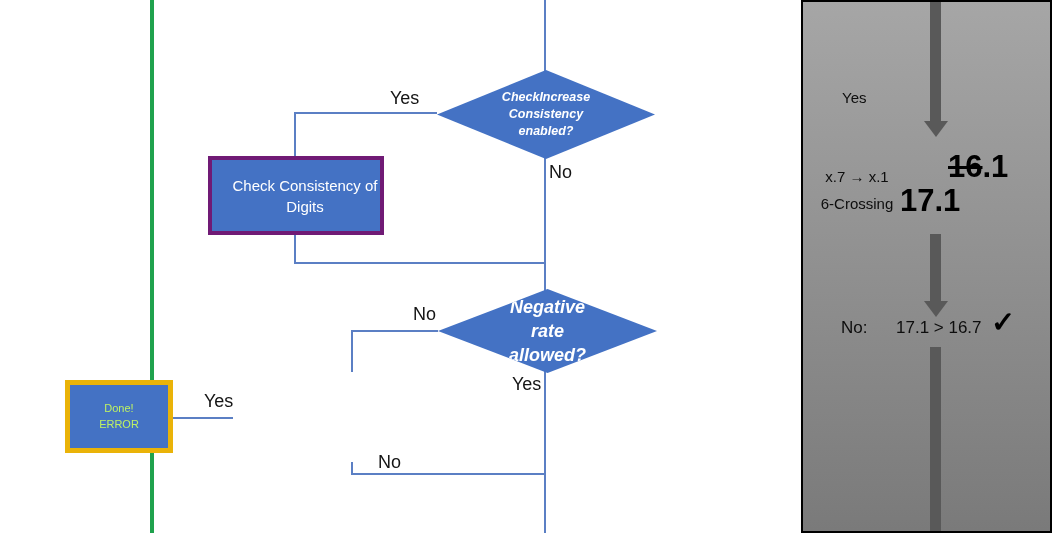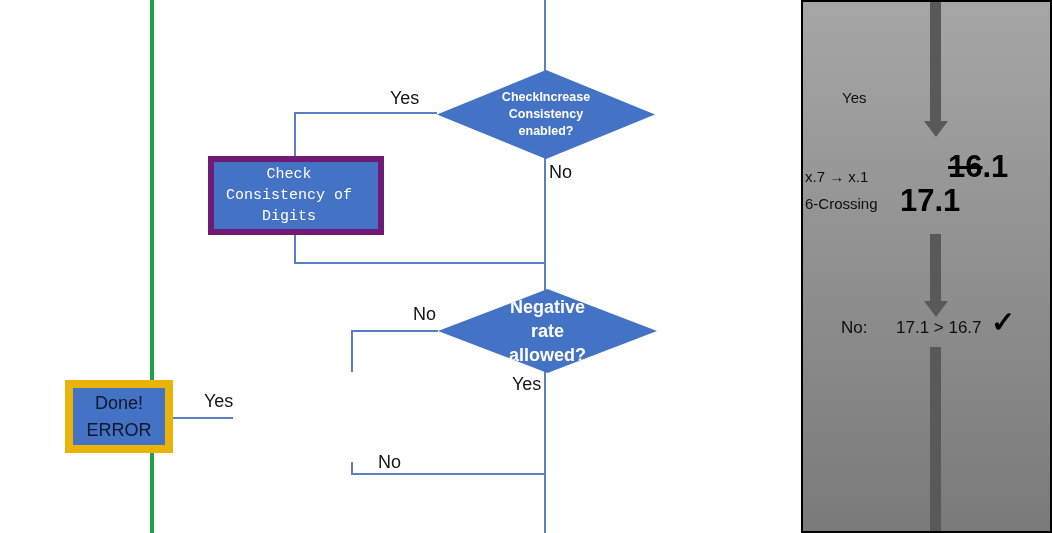--- a/index.html
+++ b/index.html
@@ -9,47 +9,47 @@
   }
   
   .green-line { position:absolute; left:150px; top:0; width:4px; height:533px; background:#1FA24D; z-index:1; }
   .line { position:absolute; background:#5B7FC4; z-index:2; }
   .diamond {
     position:absolute; background:#4472C4;
     clip-path:polygon(50% 0,100% 50%,50% 100%,0 50%);
     display:flex; align-items:center; justify-content:center; text-align:center;
     color:#fff; font-weight:600; z-index:3;
   }
-  .diamond .txt { line-height:1.35; }
+  .diamond .txt { line-height:1.35;font-style:italic; }
   .node-rect {
-    position:absolute; background:#4472C4; border:6px solid #701a75; box-sizing:border-box;
-    display:flex; align-items:center; justify-content:flex-start; text-align:center;
-    color:#fff; font-size:15px; z-index:3; line-height:1.4;font-family:Liberation Mono, monospace;
+    position:absolute; background:#4472C4; border:4px solid #701a75; box-sizing:border-box;
+    display:flex; align-items:center; justify-content:flex-end; text-align:center;
+    color:#fff; font-size:15px; z-index:3; line-height:1.4;
   }
   .done-box {
     position:absolute; left:65px; top:380px; width:108px; height:73px;
-    background:#4472C4; border:8px solid #eab308; box-sizing:border-box;
+    background:#4472C4; border:5px solid #eab308; box-sizing:border-box;
     display:flex; align-items:center; justify-content:center; text-align:center;
-    color:#0f172a; font-size:18px; line-height:1.45; z-index:4;
+    color:#bef264; font-size:11px; line-height:1.45; z-index:4;
   }
   .edge-lbl { position:absolute; color:#141414; font-size:18px; z-index:4; }
   
   .panel {
     position:absolute; left:801px; top:0; width:251px; height:533px;
     background:linear-gradient(to bottom,#A6A6A6,#7A7A7A);
     border:2px solid #000; box-sizing:border-box; z-index:5; color:#0d0d0d;
   }
   .shaft { position:absolute; width:11px; background:#595959; }
   .ahead {
     position:absolute; width:0; height:0;
     border-left:12px solid transparent; border-right:12px solid transparent;
     border-top:16px solid #595959;
   }
   .panel-yes { position:absolute; left:39px; top:87px; font-size:15px; }
-  .annotation { position:absolute; left:2px; top:161px; width:92px; font-size:15px; line-height:27px; }
+  .annotation { position:absolute; left:8px; top:161px; width:92px; text-align:center; font-size:15px; line-height:27px; }
   .numbers { position:absolute; left:97px; top:148px; font-size:31px; font-weight:bold; line-height:34px; color:#000; }
   .struck { text-decoration:line-through; text-decoration-thickness:3px;margin-left:48px; }
   .result-prefix { position:absolute; left:38px; top:316px; font-size:17px; }
   .result-cmp { position:absolute; left:93px; top:316px; font-size:17px; }
   .check { position:absolute; left:188px; top:303px; font-size:29px; font-weight:bold; color:#000; }
 </style>
 </head>
 <body>
 
 <div class="stage">

